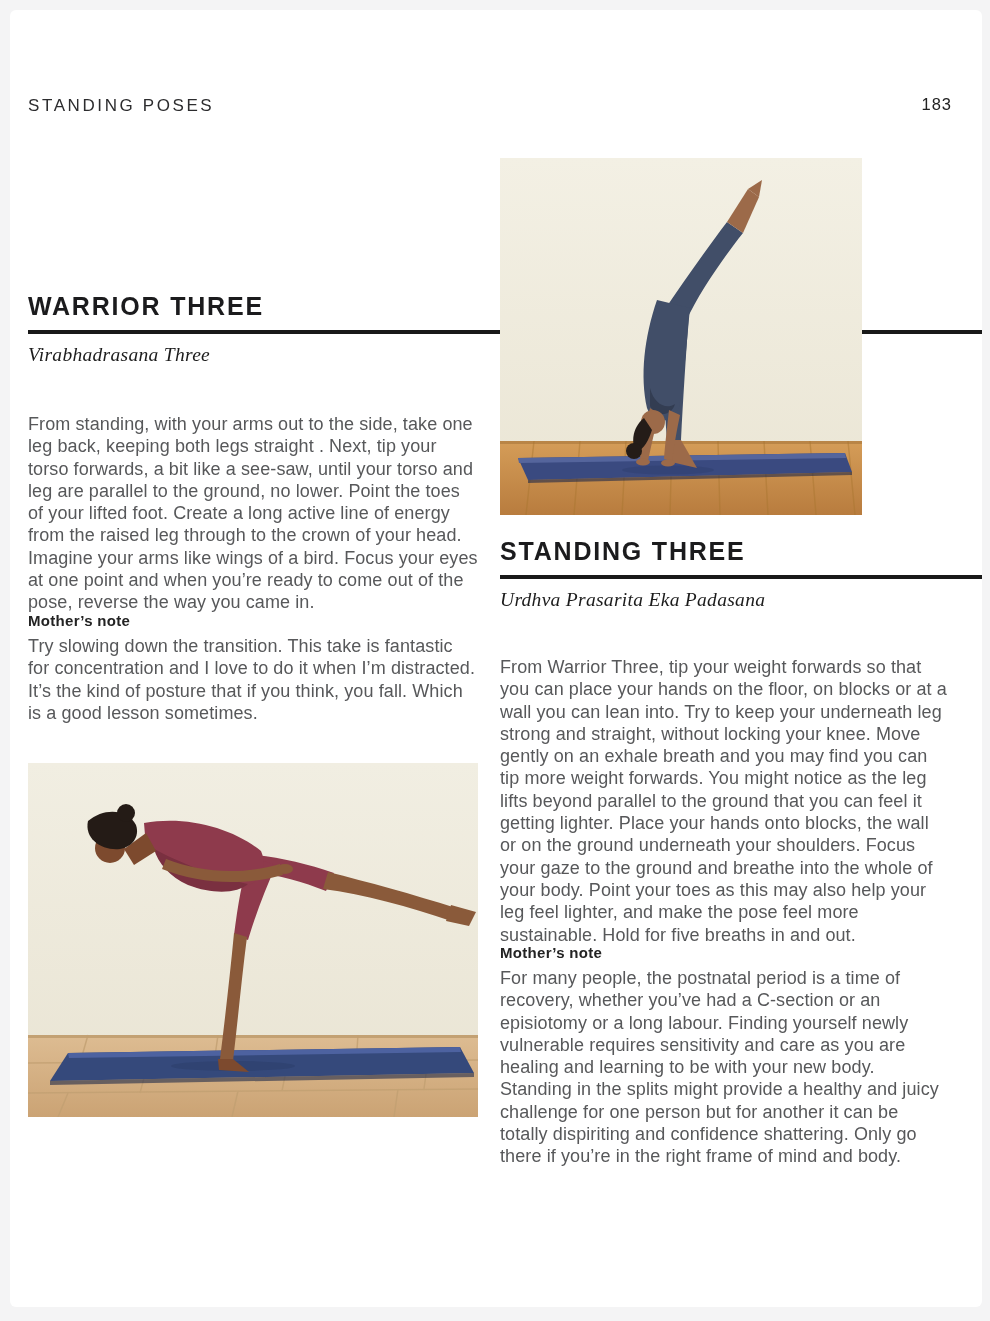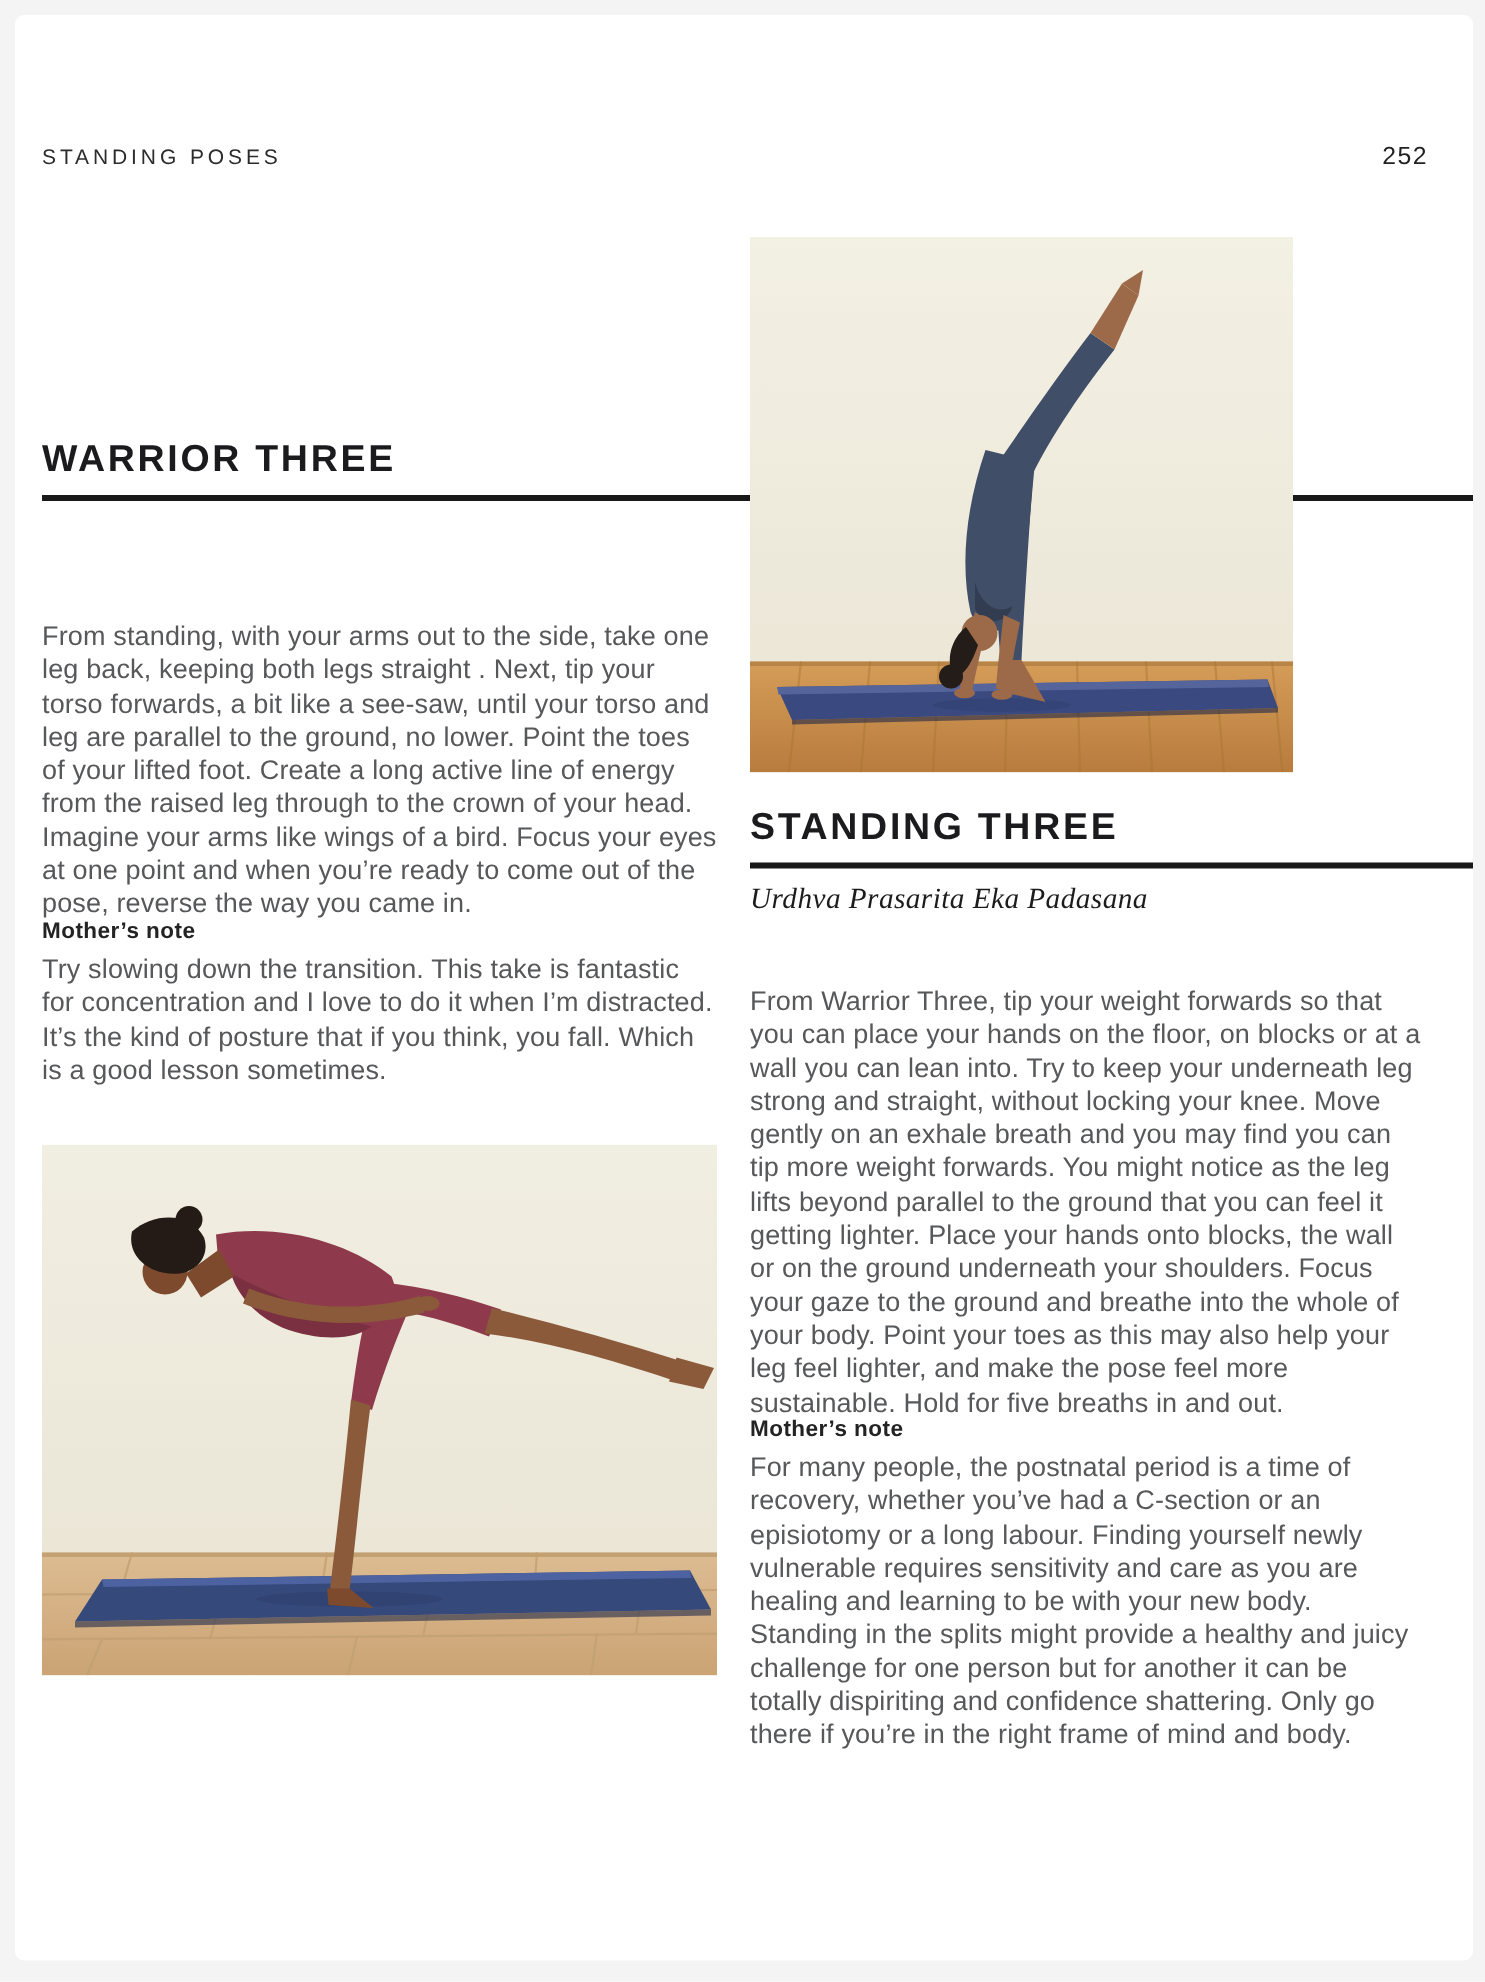--- a/index.html
+++ b/index.html
@@ -11,21 +11,21 @@
   }
   .page{
     position:absolute;left:10px;top:10px;
     width:972px;height:1297px;
     background:#ffffff;border-radius:6px;
     overflow:hidden;
   }
   .abs{position:absolute;}
   
   .running-head{
-    top:86px;font-size:14px;letter-spacing:2.6px;color:#2c2c2e;
+    top:86px;font-size:17px;letter-spacing:2.6px;color:#2c2c2e;
   }
   .running-head.left{left:18px;}
   .pagenum{top:85px;right:30px;font-size:16.5px;letter-spacing:1px;color:#222;}
   
   .colL{left:18px;width:450px;}
   .colR{left:490px;width:448px;}
   .pose-title{
     font-size:25px;font-weight:700;letter-spacing:1.8px;color:#1b1b1d;
     line-height:1.1;white-space:nowrap;
   }
@@ -45,24 +45,25 @@
     display:block;overflow:hidden;
   }
   .photo svg{display:block;}
 </style>
 </head>
 <body>
 
 <div class="page">
 
   <div class="abs running-head left">STANDING POSES</div>
-  <div class="abs pagenum">252</div>
+  <div class="abs pagenum">183</div>
 
   <div class="abs colL pose-title" style="top:283px;">WARRIOR THREE</div>
   <div class="abs colL rule" style="top:320px;"></div>
+  <div class="abs colL sanskrit" style="top:334px;">Virabhadrasana Three</div>
   <div class="abs colL body-text" style="top:403px;">From standing, with your arms out to the side, take one leg back, keeping both legs straight . Next, tip your torso forwards, a bit like a see-saw, until your torso and leg are parallel to the ground, no lower. Point the toes of your lifted foot. Create a long active line of energy from the raised leg through to the crown of your head. Imagine your arms like wings of a bird. Focus your eyes at one point and when you’re ready to come out of the pose, reverse the way you came in.</div>
   <div class="abs colL note-head" style="top:602px;">Mother’s note</div>
   <div class="abs colL body-text" style="top:625px;">Try slowing down the transition. This take is fantastic for concentration and I love to do it when I’m distracted. It’s the kind of posture that if you think, you fall. Which is a good lesson sometimes.</div>
 
   <div class="abs colL photo" style="top:753px;height:354px;">
     <svg width="450" height="354" viewBox="0 0 450 354" xmlns="http://www.w3.org/2000/svg">
       <defs>
         <linearGradient id="wallL" x1="0" y1="0" x2="0" y2="1">
           <stop offset="0" stop-color="#f1eee2"></stop>
             <stop offset="1" stop-color="#e9e4d3"></stop>

